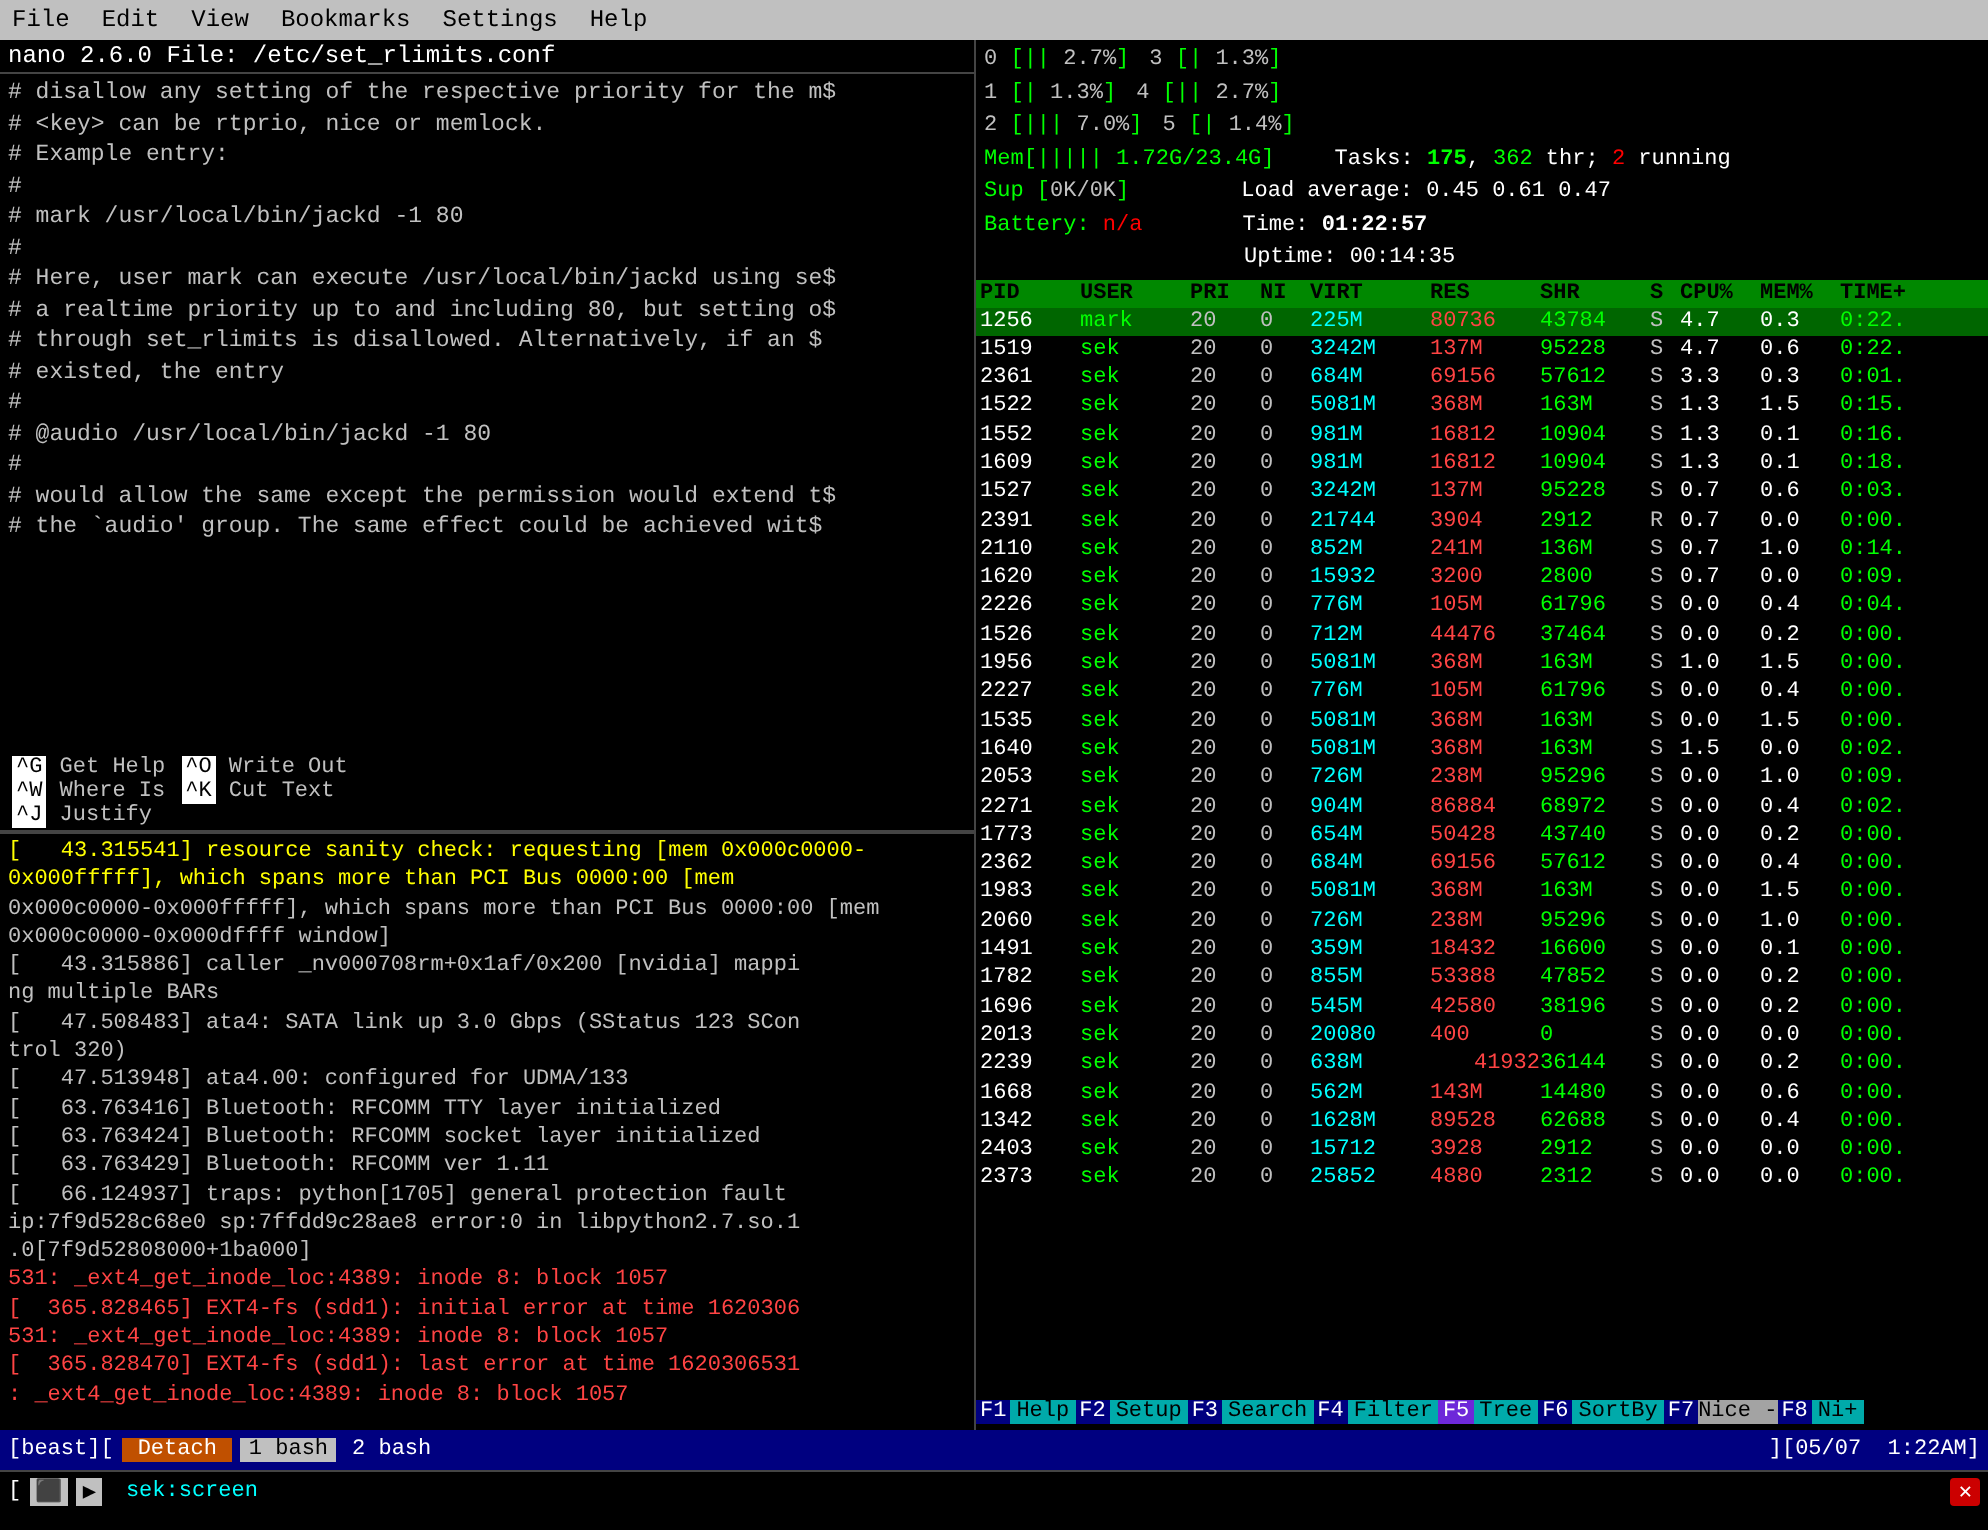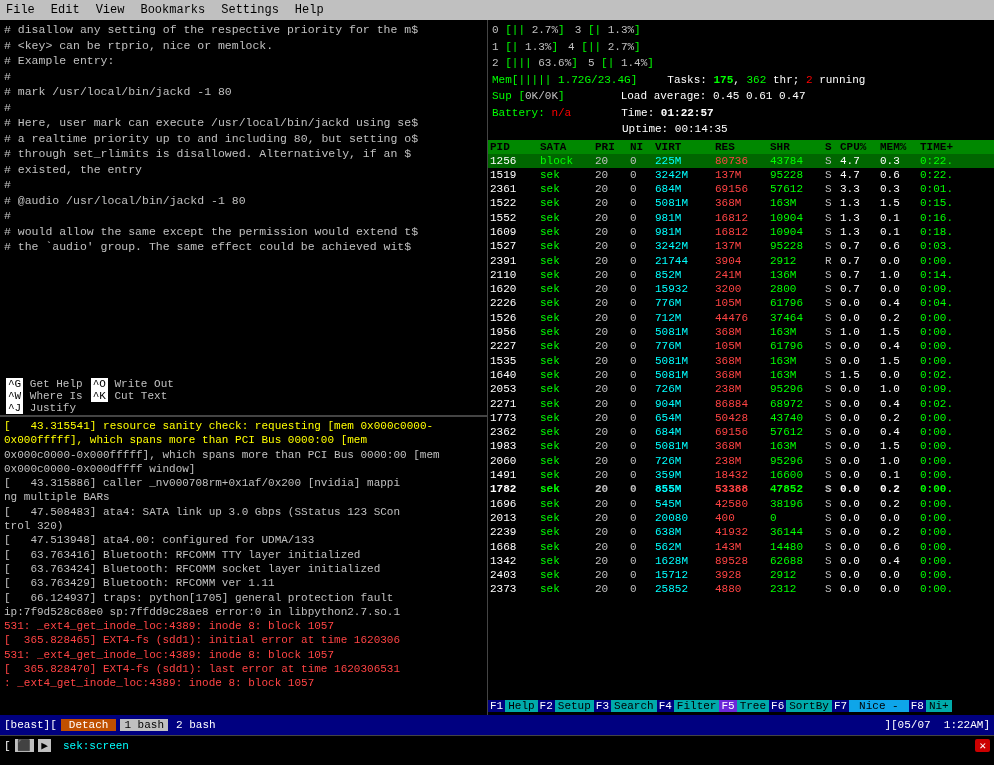--- a/index.html
+++ b/index.html
@@ -147,20 +147,23 @@
   <span>View</span>
   <span>Bookmarks</span>
   <span>Settings</span>
   <span>Help</span>
 </div>
 
 <div id="main-area">
 
   <div id="left-panel">
 
+    <div id="nano-titlebar">
+      <span>nano 2.6.0      File: /etc/set_rlimits.conf</span>
+    </div>
 
     <div id="nano-content">
       <div># disallow any setting of the respective priority for the m$</div>
       <div># &lt;key&gt; can be rtprio, nice or memlock.</div>
       <div># Example entry:</div>
       <div>#</div>
       <div>#    mark  /usr/local/bin/jackd  -1  80</div>
       <div>#</div>
       <div># Here, user mark can execute /usr/local/bin/jackd using se$</div>
       <div># a realtime priority up to and including 80, but setting o$</div>
@@ -190,20 +193,21 @@
       <div style="color:#c0c0c0;">[ &nbsp;&nbsp;43.315886] caller _nv000708rm+0x1af/0x200 [nvidia] mappi</div>
       <div style="color:#c0c0c0;">ng multiple BARs</div>
       <div style="color:#c0c0c0;">[ &nbsp;&nbsp;47.508483] ata4: SATA link up 3.0 Gbps (SStatus 123 SCon</div>
       <div style="color:#c0c0c0;">trol 320)</div>
       <div style="color:#c0c0c0;">[ &nbsp;&nbsp;47.513948] ata4.00: configured for UDMA/133</div>
       <div style="color:#c0c0c0;">[ &nbsp;&nbsp;63.763416] Bluetooth: RFCOMM TTY layer initialized</div>
       <div style="color:#c0c0c0;">[ &nbsp;&nbsp;63.763424] Bluetooth: RFCOMM socket layer initialized</div>
       <div style="color:#c0c0c0;">[ &nbsp;&nbsp;63.763429] Bluetooth: RFCOMM ver 1.11</div>
       <div style="color:#c0c0c0;">[ &nbsp;&nbsp;66.124937] traps: python[1705] general protection fault</div>
       <div style="color:#c0c0c0;">ip:7f9d528c68e0 sp:7ffdd9c28ae8 error:0 in libpython2.7.so.1</div>
+      <div style="color:#c0c0c0;">.0[7f9d52808000+1ba000]</div>
       <div style="color:#ff4444;">531: _ext4_get_inode_loc:4389: inode 8: block 1057</div>
       <div style="color:#ff4444;">[ &nbsp;365.828465] EXT4-fs (sdd1): initial error at time 1620306</div>
       <div style="color:#ff4444;">531: _ext4_get_inode_loc:4389: inode 8: block 1057</div>
       <div style="color:#ff4444;">[ &nbsp;365.828470] EXT4-fs (sdd1): last error at time 1620306531</div>
       <div style="color:#ff4444;">: _ext4_get_inode_loc:4389: inode 8: block 1057</div>
 
     </div>
   </div>
 
   <div id="right-panel">
@@ -212,57 +216,57 @@
 
       <div style="display:flex;gap:10px;color:#c0c0c0;">
         <span><span style="color:#c0c0c0;">0</span> <span style="color:#00ff00;">[</span><span style="color:#00ff00;">||</span><span style="color:#c0c0c0;">      </span><span style="color:#c0c0c0;">2.7%</span><span style="color:#00ff00;">]</span></span>
         <span><span style="color:#c0c0c0;">3</span> <span style="color:#00ff00;">[</span><span style="color:#00ff00;">|</span><span style="color:#c0c0c0;">      </span><span style="color:#c0c0c0;">1.3%</span><span style="color:#00ff00;">]</span></span>
       </div>
       <div style="display:flex;gap:10px;color:#c0c0c0;">
         <span><span style="color:#c0c0c0;">1</span> <span style="color:#00ff00;">[</span><span style="color:#00ff00;">|</span><span style="color:#c0c0c0;">      </span><span style="color:#c0c0c0;">1.3%</span><span style="color:#00ff00;">]</span></span>
         <span><span style="color:#c0c0c0;">4</span> <span style="color:#00ff00;">[</span><span style="color:#00ff00;">||</span><span style="color:#c0c0c0;">      </span><span style="color:#c0c0c0;">2.7%</span><span style="color:#00ff00;">]</span></span>
       </div>
       <div style="display:flex;gap:10px;color:#c0c0c0;">
-        <span><span style="color:#c0c0c0;">2</span> <span style="color:#00ff00;">[</span><span style="color:#00ff00;">|||</span><span style="color:#c0c0c0;">      </span><span style="color:#c0c0c0;">63.6%</span><span style="color:#00ff00;">]</span></span>
+        <span><span style="color:#c0c0c0;">2</span> <span style="color:#00ff00;">[</span><span style="color:#00ff00;">|||</span><span style="color:#c0c0c0;">      </span><span style="color:#c0c0c0;">7.0%</span><span style="color:#00ff00;">]</span></span>
         <span><span style="color:#c0c0c0;">5</span> <span style="color:#00ff00;">[</span><span style="color:#00ff00;">|</span><span style="color:#c0c0c0;">      </span><span style="color:#c0c0c0;">1.4%</span><span style="color:#00ff00;">]</span></span>
       </div>
 
       <div style="display:flex;gap:10px;color:#c0c0c0;">
         <span><span style="color:#00ff00;">Mem</span><span style="color:#00ff00;">[</span><span style="color:#00ff00;">|||||</span><span style="color:#c0c0c0;"> </span><span style="color:#00ff00;">1.72G/23.4G</span><span style="color:#00ff00;">]</span></span>
         <span style="margin-left:20px;"><span style="color:#fff;">Tasks: </span><span style="color:#00ff00;font-weight:bold;">175</span><span style="color:#fff;">, </span><span style="color:#00ff00;">362</span><span style="color:#fff;"> thr; </span><span style="color:#ff0000;">2</span><span style="color:#fff;"> running</span></span>
       </div>
       <div style="display:flex;gap:10px;color:#c0c0c0;">
         <span><span style="color:#00ff00;">Sup </span><span style="color:#00ff00;">[</span><span style="color:#c0c0c0;">0K/0K</span><span style="color:#00ff00;">]</span></span>
         <span style="margin-left:46px;"><span style="color:#fff;">Load average: </span><span style="color:#fff;">0.45 0.61 0.47</span></span>
       </div>
       <div style="display:flex;gap:10px;color:#c0c0c0;">
         <span><span style="color:#00ff00;">Battery: </span><span style="color:#ff0000;">n/a</span></span>
         <span style="margin-left:40px;"><span style="color:#fff;">Time: </span><span style="color:#fff;font-weight:bold;">01:22:57</span></span>
       </div>
       <div style="margin-left:130px;color:#c0c0c0;"><span style="color:#fff;">Uptime: </span><span style="color:#fff;">00:14:35</span></div>
     </div>
 
     <div id="htop-table-header" style="background:#008800;color:#000;display:grid;grid-template-columns:50px 55px 35px 25px 60px 55px 55px 15px 40px 40px 60px;padding:1px 2px;font-size:11px;font-weight:bold;">
       <span style="color:#000;">PID</span>
-      <span>SATA</span>
+      <span>USER</span>
       <span>PRI</span>
       <span>NI</span>
       <span>VIRT</span>
       <span>RES</span>
       <span>SHR</span>
       <span>S</span>
       <span>CPU%</span>
       <span>MEM%</span>
       <span>TIME+</span>
     </div>
 
     <div id="htop-table-body" style="overflow:hidden;flex:1;">
     <div style="display: grid; grid-template-columns: 50px 55px 35px 25px 60px 55px 55px 15px 40px 40px 60px; padding: 0px 2px; font-size: 11px; line-height: 1.3; background: rgb(0, 102, 0);">
     <span style="color:#fff;">1256</span>
-    <span style="color:#00ff00;">block</span>
+    <span style="color:#00ff00;">mark</span>
     <span style="color:#c0c0c0;">20</span>
     <span style="color:#c0c0c0;">0</span>
     <span style="color:#00ffff;">225M</span>
     <span style="color:#ff4444;">80736</span>
     <span style="color:#00ff00;">43784</span>
     <span style="color:#c0c0c0;">S</span>
     <span style="color:#fff;">4.7</span>
     <span style="color:#fff;">0.3</span>
     <span style="color:#00ff00;">0:22.</span>
   </div>
@@ -545,21 +549,21 @@
     <span style="color:#c0c0c0;">20</span>
     <span style="color:#c0c0c0;">0</span>
     <span style="color:#00ffff;">359M</span>
     <span style="color:#ff4444;">18432</span>
     <span style="color:#00ff00;">16600</span>
     <span style="color:#c0c0c0;">S</span>
     <span style="color:#fff;">0.0</span>
     <span style="color:#fff;">0.1</span>
     <span style="color:#00ff00;">0:00.</span>
   </div>
-        <div style="display: grid; grid-template-columns: 50px 55px 35px 25px 60px 55px 55px 15px 40px 40px 60px; padding: 0px 2px; font-size: 11px; line-height: 1.3; font-weight: bold;">
+        <div style="display: grid; grid-template-columns: 50px 55px 35px 25px 60px 55px 55px 15px 40px 40px 60px; padding: 0px 2px; font-size: 11px; line-height: 1.3;">
     <span style="color:#fff;">1782</span>
     <span style="color:#00ff00;">sek</span>
     <span style="color:#c0c0c0;">20</span>
     <span style="color:#c0c0c0;">0</span>
     <span style="color:#00ffff;">855M</span>
     <span style="color:#ff4444;">53388</span>
     <span style="color:#00ff00;">47852</span>
     <span style="color:#c0c0c0;">S</span>
     <span style="color:#fff;">0.0</span>
     <span style="color:#fff;">0.2</span>
@@ -590,21 +594,21 @@
     <span style="color:#fff;">0.0</span>
     <span style="color:#fff;">0.0</span>
     <span style="color:#00ff00;">0:00.</span>
   </div>
         <div style="display: grid; grid-template-columns: 50px 55px 35px 25px 60px 55px 55px 15px 40px 40px 60px; padding: 0px 2px; font-size: 11px; line-height: 1.3;">
     <span style="color:#fff;">2239</span>
     <span style="color:#00ff00;">sek</span>
     <span style="color:#c0c0c0;">20</span>
     <span style="color:#c0c0c0;">0</span>
     <span style="color:#00ffff;">638M</span>
-    <span style="color:#ff4444;">41932</span>
+    <span style="color:#ff4444;text-align:right;">41932</span>
     <span style="color:#00ff00;">36144</span>
     <span style="color:#c0c0c0;">S</span>
     <span style="color:#fff;">0.0</span>
     <span style="color:#fff;">0.2</span>
     <span style="color:#00ff00;">0:00.</span>
   </div>
         <div style="display: grid; grid-template-columns: 50px 55px 35px 25px 60px 55px 55px 15px 40px 40px 60px; padding: 0px 2px; font-size: 11px; line-height: 1.3;">
     <span style="color:#fff;">1668</span>
     <span style="color:#00ff00;">sek</span>
     <span style="color:#c0c0c0;">20</span>
@@ -658,21 +662,21 @@
   </div>
       </div>
 
     <div id="htop-footer" style="background:#000;display:flex;font-size:11px;height:18px;align-items:center;">
       <span><span style="background:#000080;color:#fff;padding:0 2px;">F1</span><span style="background:#00aaaa;color:#000;padding:0 3px;">Help</span></span>
       <span><span style="background:#000080;color:#fff;padding:0 2px;">F2</span><span style="background:#00aaaa;color:#000;padding:0 3px;">Setup</span></span>
       <span><span style="background:#000080;color:#fff;padding:0 2px;">F3</span><span style="background:#00aaaa;color:#000;padding:0 3px;">Search</span></span>
       <span><span style="background:#000080;color:#fff;padding:0 2px;">F4</span><span style="background:#00aaaa;color:#000;padding:0 3px;">Filter</span></span>
       <span><span style="background:#6d28d9;color:#fff;padding:0 2px;">F5</span><span style="background:#00aaaa;color:#000;padding:0 3px;">Tree</span></span>
       <span><span style="background:#000080;color:#fff;padding:0 2px;">F6</span><span style="background:#00aaaa;color:#000;padding:0 3px;">SortBy</span></span>
-      <span><span style="background:#000080;color:#fff;padding:0 2px;">F7</span><span style="background:#0ea5e9;color:#000;padding:0 10px;">Nice -</span></span>
+      <span><span style="background:#000080;color:#fff;padding:0 2px;">F7</span><span style="background:#a3a3a3;color:#000;padding:0 0;">Nice -</span></span>
       <span><span style="background:#000080;color:#fff;padding:0 2px;">F8</span><span style="background:#00aaaa;color:#000;padding:0 3px;">Ni+</span></span>
     </div>
   </div>
 </div>
 
 <div id="taskbar" style="background:#000080;color:#fff;display:flex;align-items:center;height:20px;font-size:11px;padding:0 4px;gap:4px;">
   <span style="color:#fff;">[beast][</span>
   <span style="background:#c05000;color:#fff;padding:0 8px;">Detach</span>
   <span style="background:#c0c0c0;color:#000;padding:0 4px;">1 bash</span>
   <span style="color:#fff;padding:0 4px;">2 bash</span>

